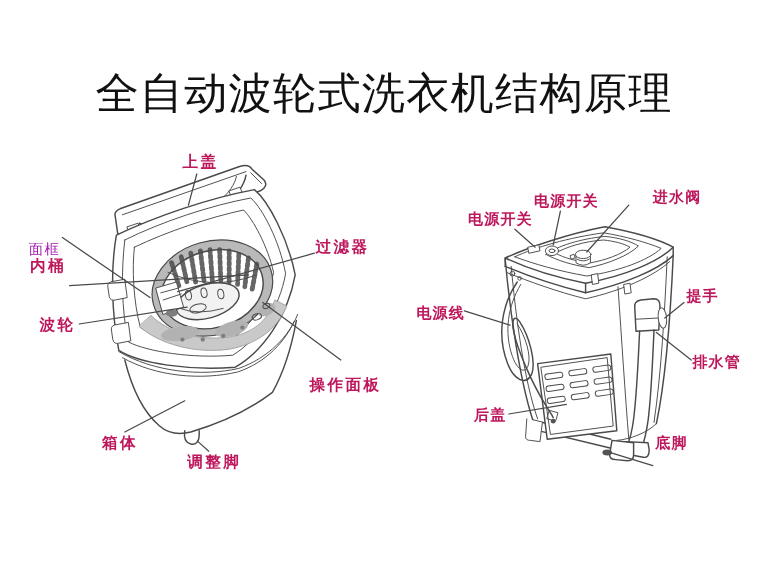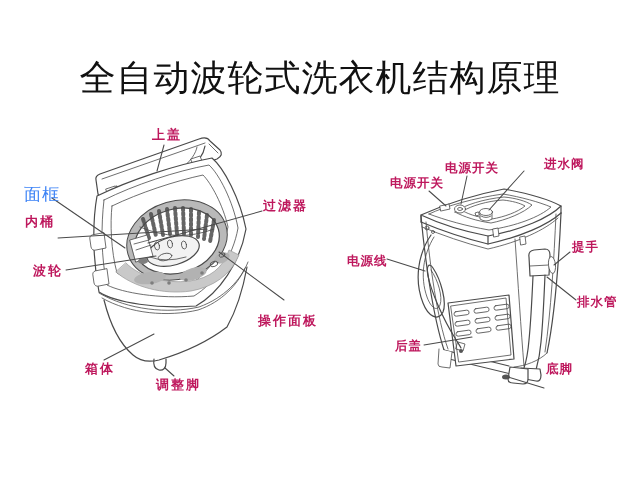--- a/index.html
+++ b/index.html
@@ -16,22 +16,22 @@
   .art .f-panel{fill:#c9c9c9;stroke:#9a9a9a;stroke-width:.7;}
   .art .f-shade{fill:#b2b2b2;stroke:none;}
   .art .f-dot{fill:#7e7e7e;stroke:none;}
   .art .f-dark{fill:#555555;stroke:none;}
   .art .thin{stroke-width:.8;}
   .art .slot{stroke-width:4;stroke-dasharray:2.5 2.2;opacity:.85;}
   .art .leader{stroke-width:1.05;}
   .part-label{position:absolute;font-size:13px;font-weight:bold;color:#be185d;
               letter-spacing:2px;line-height:1;white-space:nowrap;}
   .part-label.sm{font-size:12.5px;letter-spacing:1px;}
-  .part-label.muted{color:#3b82f6;font-weight:normal;letter-spacing:1px;font-size:17px;
-              font-family:"Liberation Serif","DejaVu Serif",serif;}
+  .part-label.muted{color:#a21caf;font-weight:normal;letter-spacing:1px;font-size:12px;
+              font-family:"Liberation Serif","DejaVu Serif",serif;margin-top:16px;}
 </style>
 </head>
 <body>
 
 <div class="slide">
 
   <div class="title">全自动波轮式洗衣机结构原理</div>
 
   <svg class="art" viewBox="0 0 640 480">
 

